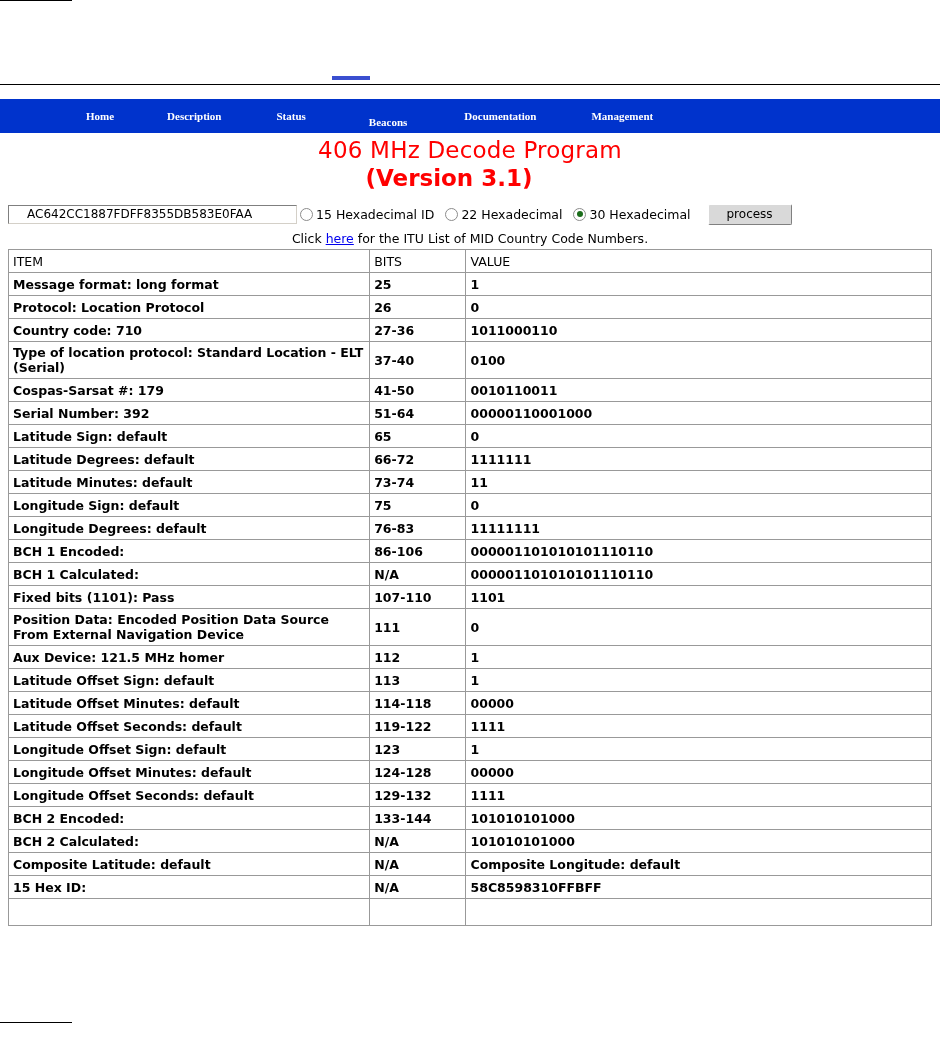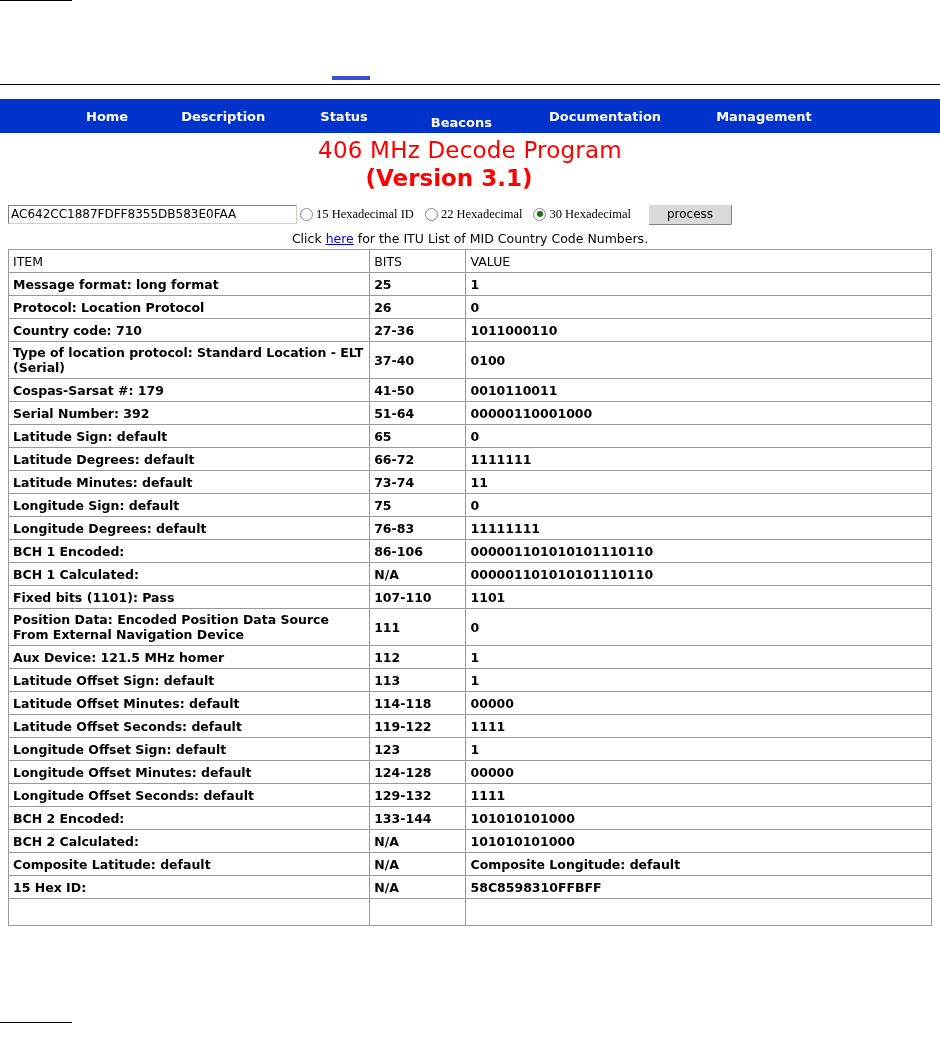--- a/index.html
+++ b/index.html
@@ -58,24 +58,25 @@
     top: 99px;
     width: 940px;
     height: 34px;
     background: #0033cc;
     display: flex;
     align-items: center;
   }
   .navbar .nav-item {
     color: #ffffff;
     font-weight: bold;
-    font-size: 13px;
+    font-size: 11px;
     text-decoration: none;
     white-space: nowrap;
     cursor: pointer;
+    font-family: Liberation Serif, serif;
   }
   .nav-home       { margin-left: 86px; }
   .nav-description{ margin-left: 53px; }
   .nav-status     { margin-left: 55px; }
   .nav-beacons    { margin-left: 63px; margin-top: 12px; }
   .nav-documentation { margin-left: 57px; }
   .nav-management { margin-left: 55px; }
 
   
   .title-1 {
@@ -110,36 +111,35 @@
     display: flex;
     align-items: center;
   }
   .hex-input {
     width: 289px;
     height: 19px;
     box-sizing: border-box;
     border: 1px solid #7f7f7f;
     border-right-color: #d4d0c8;
     border-bottom-color: #d4d0c8;
-    padding: 1px 2px;
+    padding: 1px 18px;
     font-family: "DejaVu Sans", "Liberation Sans", sans-serif;
     font-size: 12px;
     color: #000000;
     background: #ffffff;
   }
   .radio-group {
     display: flex;
     align-items: center;
     margin-left: 3px;
   }
   .radio-wrap {
     display: flex;
     align-items: center;
     margin-right: 2px;
-    font-family: Liberation Serif, serif;
   }
   .radio {
     width: 13px;
     height: 13px;
     border-radius: 50%;
     border: 1px solid #8c8c8c;
     background: #ffffff;
     box-sizing: border-box;
     display: inline-block;
     margin-right: 3px;

